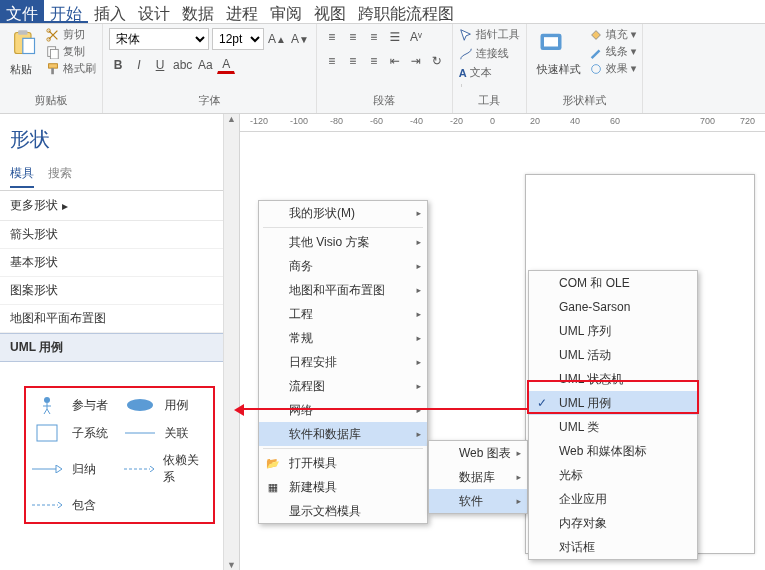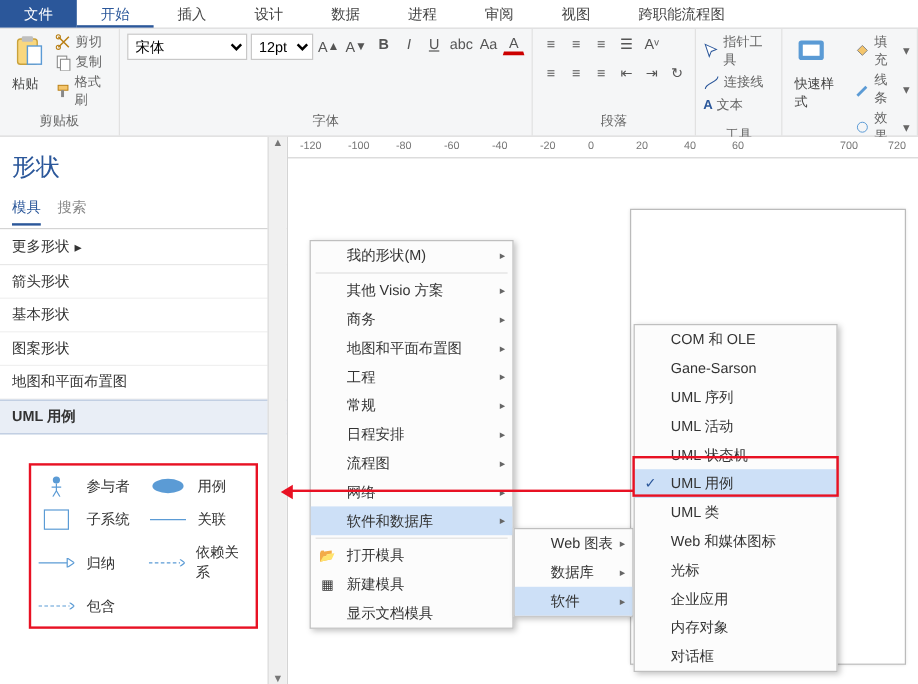--- a/index.html
+++ b/index.html
@@ -1,19 +1,19 @@
 <!DOCTYPE html>
 <html><head>
 <meta charset="utf-8">
 <style>
   *{box-sizing:border-box;margin:0;padding:0;font-family:"Microsoft YaHei","Segoe UI",sans-serif}
   body{background:#fff;width:765px;height:570px;overflow:hidden;position:relative;font-size:12px;color:#333}
   
   .tabs{display:flex;height:24px;border-bottom:1px solid #d4d4d4}
-  .tab{padding:4px 20px;font-size:12px;color:#444;cursor:pointer}
+  .tab{padding:4px 6px;font-size:16px;color:#444;cursor:pointer}
   .tab.file{background:#2b579a;color:#fff}
   .tab.active{color:#2b579a;border-bottom:2px solid #2b579a}
   
   .ribbon{display:flex;height:90px;border-bottom:1px solid #d4d4d4;background:#f5f6f7}
   .group{display:flex;flex-direction:column;justify-content:space-between;padding:3px 6px;border-right:1px solid #e1e1e1}
   .group-label{text-align:center;font-size:11px;color:#666;padding:2px 0}
   .group-body{display:flex;align-items:flex-start;gap:4px;flex:1}
   .big-btn{display:flex;flex-direction:column;align-items:flex-start;gap:5px;padding:2px 4px;font-size:11px;color:#444}
   .mini{display:flex;flex-direction:column;gap:2px;font-size:11px;color:#666}
   .mini span{display:flex;align-items:center;gap:3px}
@@ -105,21 +105,21 @@
               <rect x="6" y="7" width="3" height="7" fill="#888"></rect>
             </svg>
             <span>格式刷</span>
           </span>
       </div>
     </div>
     <div class="group-label">剪贴板</div>
   </div>
 
   <div class="group">
-    <div class="group-body" style="flex-direction:row">
+    <div class="group-body" style="flex-direction:column">
       <div class="btn-row">
         <select class="fake" style="width:100px"><option>宋体</option></select>
         <select class="fake" style="width:52px"><option>12pt</option></select>
         <span>A<sup>▲</sup></span>
         <span>A<sup>▼</sup></span>
       </div>
       <div class="btn-row">
         <span style="font-weight:bold">B</span>
         <span style="font-style:italic">I</span>
         <span style="text-decoration:underline">U</span>

